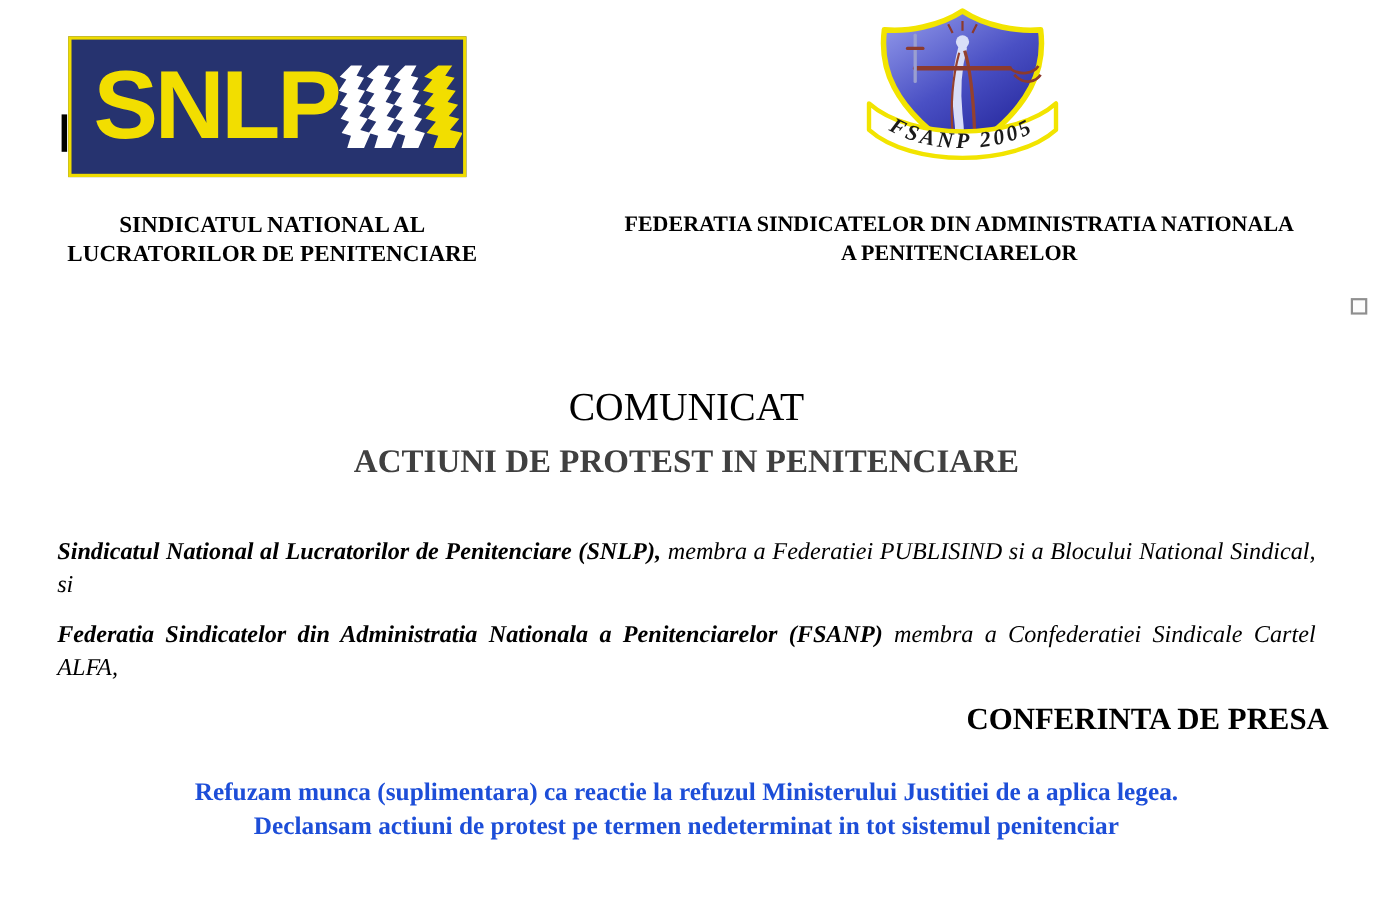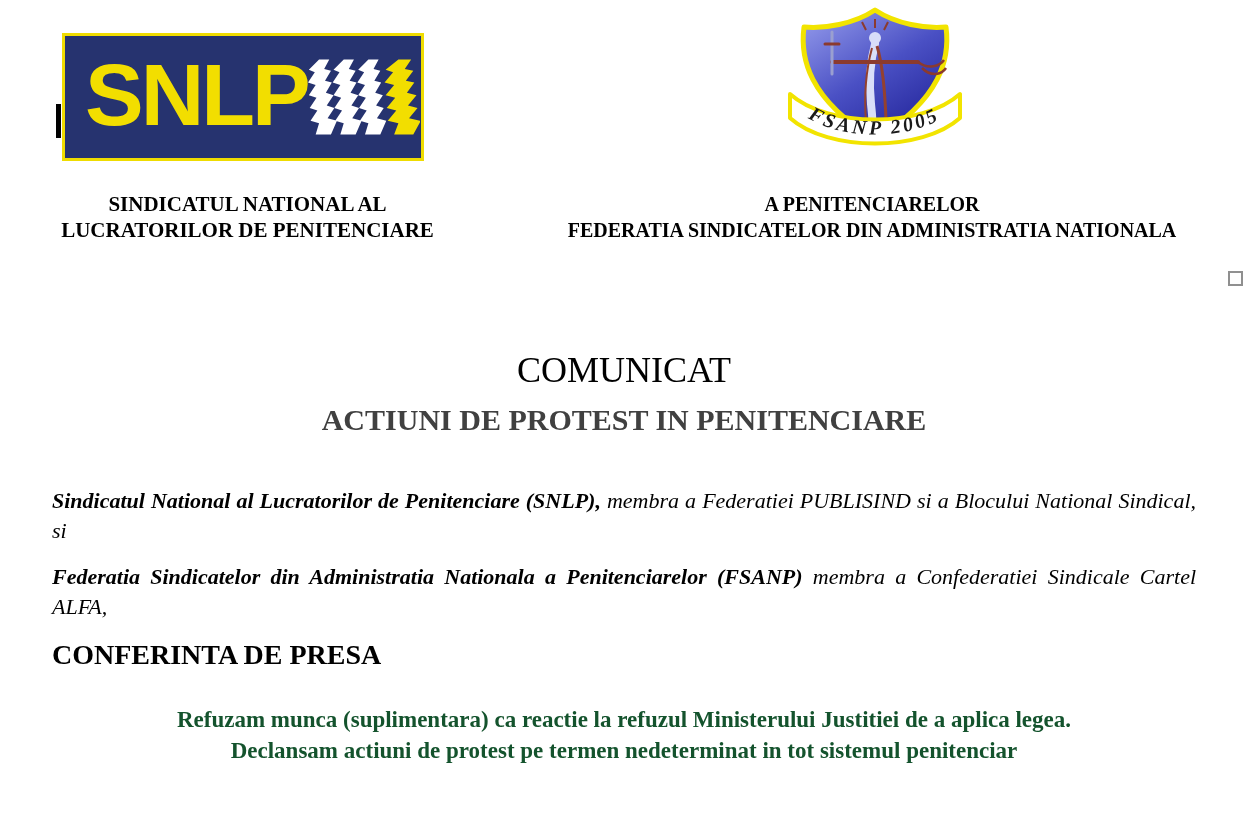--- a/index.html
+++ b/index.html
@@ -37,22 +37,22 @@
     border:2px solid #8f8f8f;background:#fdfdfd;}
 
   
   .doc{position:absolute;left:36px;right:40px;top:338px;}
   .doc h1{margin:12px;text-align:center;font-size:36px;line-height:40px;font-weight:normal;}
   .doc h2{margin:0;text-align:center;font-size:30px;line-height:36px;font-weight:bold;color:#404040;}
   .doc p{margin:16px;text-align:justify;font-size:22px;line-height:30px;font-style:italic;}
   .p1{margin-top:48px !important;}
   .p2{margin-top:16px !important;}
   .p3{margin-top:30px !important;}
-  .doc h3{margin:16px;text-align:left;font-size:28px;line-height:34px;font-weight:bold;}
-  .protest{margin-top:32px;text-align:center;color:#14532d;font-weight:bold;
+  .doc h3{margin:4px;text-align:right;font-size:28px;line-height:34px;font-weight:bold;}
+  .protest{margin-top:32px;text-align:center;color:#1d4ed8;font-weight:bold;
     font-size:23px;line-height:31px;font-stretch:condensed;}
 </style>
 </head>
 <body>
 
 <div class="page">
 
   <div class="snlp-logo">
     <span class="snlp-text">SNLP</span>
     <svg class="snlp-marks" width="116" height="84" viewBox="0 0 132 88" aria-hidden="true">
@@ -95,22 +95,22 @@
     <text font-family="Liberation Serif, serif" font-size="20" font-weight="bold" font-style="italic" fill="#1a1a1a" letter-spacing="3">
       <textPath href="#bannerPath" startOffset="6%">FSANP 2005</textPath>
     </text>
   </svg>
 
   <div class="org org-left">
     <div>SINDICATUL NATIONAL AL</div>
     <div>LUCRATORILOR DE PENITENCIARE</div>
   </div>
   <div class="org org-right">
+    <div>FEDERATIA SINDICATELOR DIN ADMINISTRATIA NATIONALA</div>
     <div>A PENITENCIARELOR</div>
-    <div>FEDERATIA SINDICATELOR DIN ADMINISTRATIA NATIONALA</div>
   </div>
 
   <div class="glyph-box"></div>
 
   <div class="doc">
     <h1>COMUNICAT</h1>
     <h2>ACTIUNI DE PROTEST IN PENITENCIARE</h2>
 
     <p class="p1"><b>Sindicatul National al Lucratorilor de Penitenciare (SNLP),</b> <span>membra a Federatiei PUBLISIND si a Blocului National Sindical, si</span></p>
 

